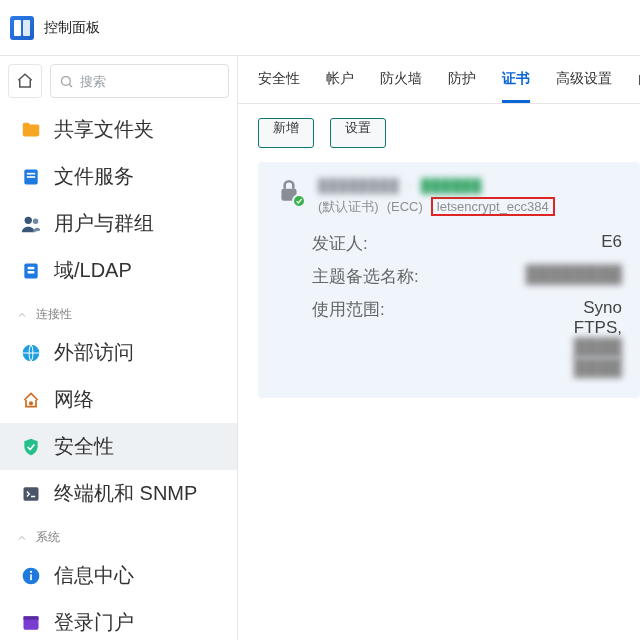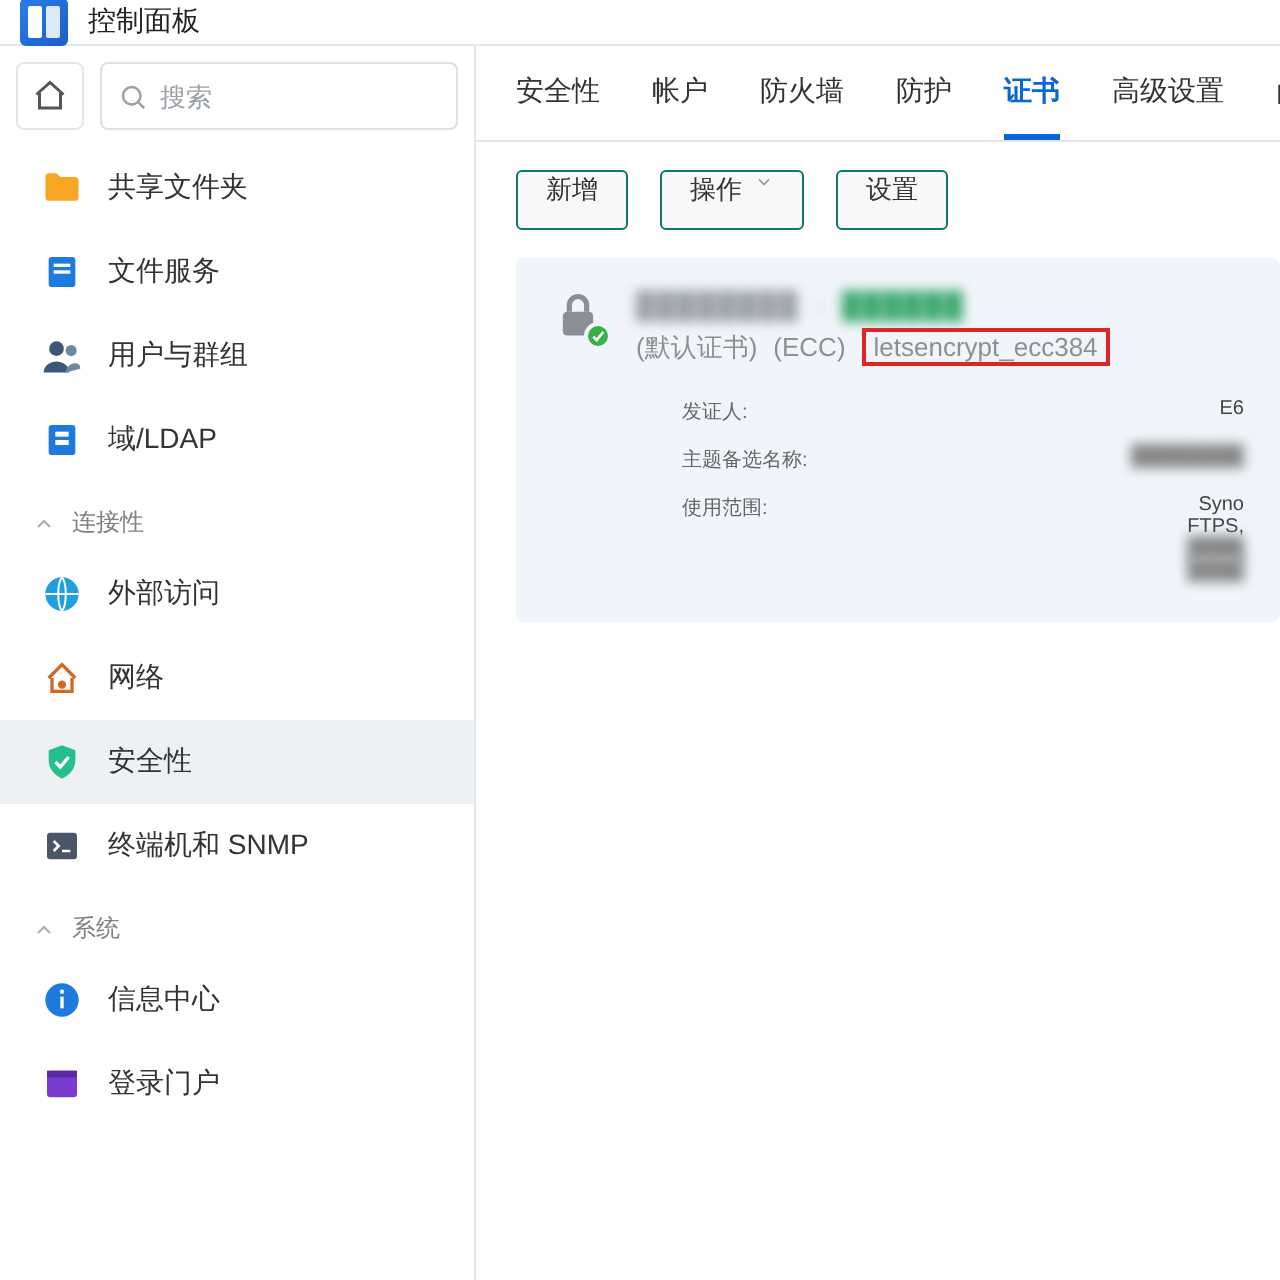--- a/index.html
+++ b/index.html
@@ -1,19 +1,19 @@
 <!DOCTYPE html>
 <html><head>
 <meta charset="utf-8">
 <style>
   * { box-sizing: border-box; margin: 0; padding: 0; }
   body { font-family: -apple-system, "Microsoft YaHei", "PingFang SC", sans-serif; font-size: 13px; color: #333; background: #fff; width: 640px; height: 640px; overflow: hidden; }
   .app { display: flex; flex-direction: column; height: 100%; }
 
-  .titlebar { display: flex; align-items: center; height: 23px; padding: 0 10px; border-bottom: 1px solid #e6e6e6; }
+  .titlebar { display: flex; align-items: center; height: 56px; padding: 0 10px; border-bottom: 1px solid #e6e6e6; }
   .titlebar .logo { width: 24px; height: 24px; background: linear-gradient(135deg,#2b7de9,#1b5fc7); border-radius: 3px; margin-right: 10px; position: relative; }
   .titlebar .logo::before, .titlebar .logo::after { content:""; position:absolute; background:#fff; }
   .titlebar .logo::before { left:4px; top:4px; width:7px; height:16px; border-radius:1px; }
   .titlebar .logo::after  { right:4px; top:4px; width:7px; height:16px; border-radius:1px; opacity:.85; }
   .titlebar .title { font-size: 14px; color:#222; }
 
   .body { display: flex; flex: 1; min-height: 0; }
 
   .sidebar { width: 238px; border-right: 1px solid #e6e6e6; display: flex; flex-direction: column; }
   .topline { display: flex; align-items: center; padding: 8px 8px 8px 8px; gap:8px;justify-content:center; }
@@ -21,21 +21,21 @@
   .searchwrap { flex:1; display:flex; align-items:center; border:1px solid #e0e0e0; border-radius:4px; height:34px; padding:0 8px; color:#9aa0a6; }
   .searchwrap svg { margin-right:6px; flex:0 0 auto; }
   .searchwrap input { border:none; outline:none; width:100%; font-size:13px; color:#333; background:transparent; }
   .searchwrap input::placeholder { color:#9aa0a6; }
 
   .nav { flex:1; overflow:auto; padding-bottom:10px; }
   .grouphdr { display:flex; align-items:center; gap:8px; color:#808080; font-size:12px; padding:12px 16px 6px; user-select:none; }
   .grouphdr svg { opacity:.7; }
   .item { display:flex; align-items:center; gap:12px; padding:10px 16px 10px 20px; cursor:pointer; }
   .item.active { background:#eef1f4; }
-  .item .lbl { font-size:14px; color:#333; }
+  .item .lbl { font-size:20px; color:#333; }
   .ic { width:22px; height:22px; display:flex; align-items:center; justify-content:center; }
 
   .main { flex:1; min-width:0; display:flex; flex-direction:column; }
   .tabs { display:flex; align-items:flex-end; gap:26px; padding:14px 20px 0; border-bottom:1px solid #e6e6e6; font-size:14px; }
   .tab { padding-bottom:12px; color:#333; cursor:pointer; border-bottom:3px solid transparent; white-space:nowrap; }
   .tab.active { color:#0a65d6; border-bottom-color:#0a65d6; font-weight:600; }
 
   .toolbar { display:flex; gap:16px; padding:14px 20px; }
   .btn { height:30px; padding:0 14px; border:1px solid #0f766e; border-radius:3px; background:#f7f8fa; font-size:13px; color:#333; display:flex; gap:6px; cursor:pointer; }
   .btn svg { opacity:.6; }
@@ -43,21 +43,21 @@
   .card { margin:0 0 0 20px; background:#f0f5fb; border-radius:4px; padding:16px 18px 20px; overflow:hidden; }
   .certhdr { display:flex; gap:14px; }
   .lockwrap { position:relative; width:28px; height:28px; flex:0 0 auto; }
   .lockwrap .ok { position:absolute; right:-2px; bottom:-2px; width:14px; height:14px; border-radius:50%; background:#36b24a; border:2px solid #f0f5fb; display:flex; align-items:center; justify-content:center; }
   .certtitle { display:flex; flex-direction:column; gap:4px; }
   .row1 { display:flex; align-items:center; gap:8px; }
   .blur { filter: blur(3px); color:#9aa0a6; letter-spacing:1px; }
   .blurGreen { filter: blur(3px); color:#3ba86b; letter-spacing:1px; }
   .meta { color:#8f8f8f; font-size:13px; }
   .highlight { border:2px solid #e02424; padding:0 4px; color:#8f8f8f; font-size:13px;text-align:right; }
-  .kv { margin:16px 0 0 65px; display:grid; grid-template-columns: 140px 1fr; row-gap:10px; font-size:10px; color:#666; }
+  .kv { margin:16px 0 0 36px; display:grid; grid-template-columns: 140px 1fr; row-gap:10px; font-size:17px; color:#666; }
   .kv .v { color:#444; text-align:right; }
   .rb { filter: blur(3px); color:#888; text-align:right; }
 </style>
 </head>
 <body>
 
 <div class="app">
 
   <div class="titlebar">
     <div class="logo"></div>
@@ -206,26 +206,20 @@
         <div class="tab">防护</div>
         <div class="tab active">证书</div>
         <div class="tab">高级设置</div>
         <div class="tab">KMIP</div>
       </div>
 
       <div class="toolbar">
         <button class="btn">
             <span>新增</span>
           </button>
-        <button class="btn">
-          <span>操作</span>
-          <svg width="10" height="10" viewBox="0 0 24 24" fill="none" stroke="#555" stroke-width="2">
-              <polyline points="6 9 12 15 18 9"></polyline>
-            </svg>
-        </button>
         <button class="btn">
             <span>设置</span>
           </button>
       </div>
 
       <div class="card">
         <div class="certhdr">
           <div class="lockwrap">
             <svg width="26" height="26" viewBox="0 0 24 24" fill="#8a8f96">
                 <rect x="5" y="10" width="14" height="11" rx="2"></rect>

